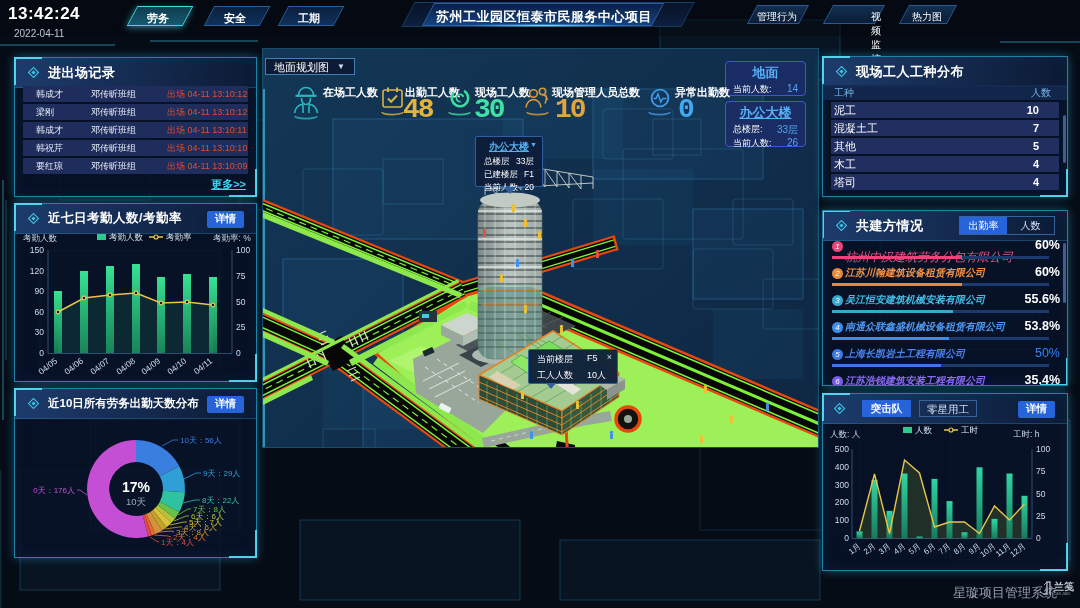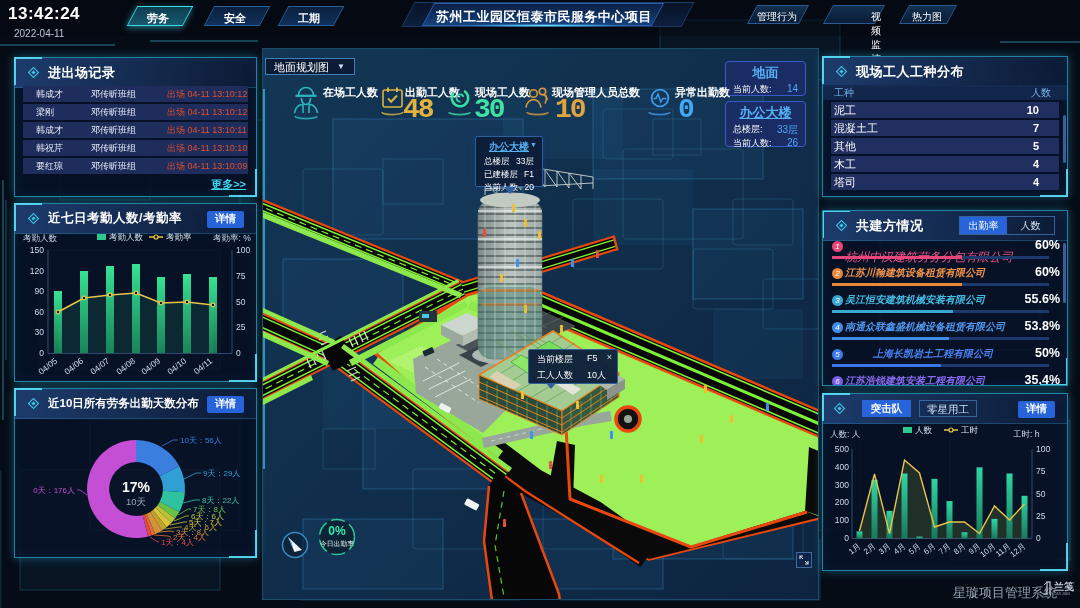--- a/index.html
+++ b/index.html
@@ -73,21 +73,21 @@
 
 <div class="skew" style="left:752px;top:5px;width:52px;height:19px;background:linear-gradient(180deg,#12304f,#0a1c38);border:1px solid #2a5a94;"></div>
 <div class="abs tabtxt" style="left:752px;top:10px;width:50px;font-size:10px;font-weight:normal;">管理行为</div>
 
 <div class="skew" style="left:828px;top:5px;width:52px;height:19px;background:linear-gradient(180deg,#12304f,#0a1c38);border:1px solid #2a5a94;"></div>
 <div class="abs tabtxt" style="left:828px;top:10px;width:50px;font-size:10px;font-weight:normal;padding-left:43px;">视频监控</div>
 
 <div class="skew" style="left:904px;top:5px;width:48px;height:19px;background:linear-gradient(180deg,#12304f,#0a1c38);border:1px solid #2a5a94;"></div>
 <div class="abs tabtxt" style="left:904px;top:10px;width:46px;font-size:10px;font-weight:normal;">热力图</div>
 
-<div id="map" class="abs" style="left:262px;top:48px;width:557px;height:552px;background:#0c2134;border:1px solid rgba(40,120,160,0.5);overflow:hidden;">
+<div id="map" class="abs" style="left:262px;top:48px;width:557px;height:400px;background:#0c2134;border:1px solid rgba(40,120,160,0.5);overflow:hidden;">
 <svg class="abs" style="left:0;top:0;" width="560" height="552" viewBox="0 0 560 552">
   <defs>
     <linearGradient id="towerg" x1="0" y1="0" x2="1" y2="0">
       <stop offset="0" stop-color="#7e8a88"></stop>
           <stop offset="0.5" stop-color="#bac4c0"></stop>
           <stop offset="1" stop-color="#9eaaa6"></stop>
     </linearGradient>
     <linearGradient id="mapbgg" x1="0" y1="0" x2="1" y2="1">
       <stop offset="0" stop-color="#133756"></stop>
           <stop offset="1" stop-color="#0d2440"></stop>
@@ -593,22 +593,22 @@
     <div class="abs" style="left:0;top:3px;width:11px;height:11px;border-radius:50%;background:#3f8de8;color:#fff;font-size:8px;text-align:center;line-height:11px;font-style:italic;">4</div>
     <div class="abs" style="left:13px;top:1px;color:#4f97ef;font-size:10px;font-style:italic;font-weight:bold;">南通众联鑫盛机械设备租赁有限公司</div>
     <div class="abs" style="right:0;top:0;color:#fff;font-size:12.5px;font-weight:bold;">53.8%</div>
     <div class="abs" style="left:0;top:18px;width:217px;height:3px;background:#1d3a6e;">
         <div style="width:53.8%;height:3px;background:#3f8de8;"></div>
       </div>
   </div>
 
   <div class="abs" style="left:9px;top:135px;width:228px;height:27px;">
     <div class="abs" style="left:0;top:3px;width:11px;height:11px;border-radius:50%;background:#3a77e8;color:#fff;font-size:8px;text-align:center;line-height:11px;font-style:italic;">5</div>
-    <div class="abs" style="left:13px;top:1px;color:#4a81f0;font-size:10px;font-style:italic;font-weight:bold;margin-left:28px;">上海长凯岩土工程有限公司</div>
-    <div class="abs" style="right:0;top:0;color:#ffffff;font-size:12.5px;font-weight:bold;">50%</div>
+    <div class="abs" style="left:13px;top:1px;color:#4a81f0;font-size:10px;font-style:italic;font-weight:bold;">上海长凯岩土工程有限公司</div>
+    <div class="abs" style="right:0;top:0;color:#3b82f6;font-size:12.5px;font-weight:normal;">50%</div>
     <div class="abs" style="left:0;top:18px;width:217px;height:3px;background:#1d3a6e;">
         <div style="width:50%;height:3px;background:#3a77e8;"></div>
       </div>
   </div>
 
   <div class="abs" style="left:9px;top:162px;width:228px;height:27px;">
     <div class="abs" style="left:0;top:3px;width:11px;height:11px;border-radius:50%;background:#7a5ae8;color:#fff;font-size:8px;text-align:center;line-height:11px;font-style:italic;">6</div>
     <div class="abs" style="left:13px;top:1px;color:#8a6af0;font-size:10px;font-style:italic;font-weight:bold;">江苏浩锐建筑安装工程有限公司</div>
     <div class="abs" style="right:0;top:0;color:#fff;font-size:12.5px;font-weight:bold;">35.4%</div>
   </div>

